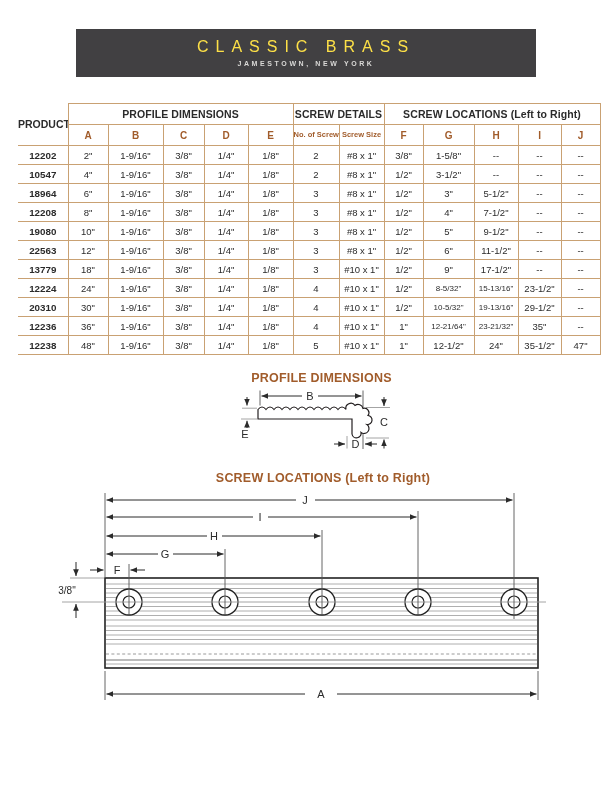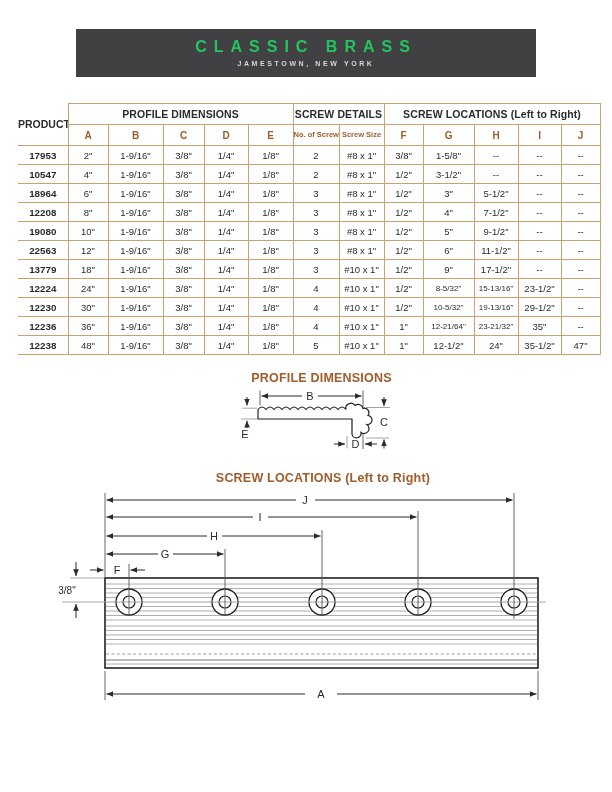--- a/index.html
+++ b/index.html
@@ -3,22 +3,22 @@
 <meta charset="utf-8">
 <style>
   html,body { margin:0; padding:0; background:#ffffff; }
   .page {
     position:relative; width:612px; height:792px; background:#ffffff;
     font-family:"Liberation Sans", sans-serif; overflow:hidden;
   }
   
   .brand-box { position:absolute; left:76px; top:29px; width:460px; height:48px;
     background:#414042; text-align:center; }
-  .brand-name { margin-top:9px; font-size:16px; letter-spacing:7px; color:#22c55e;
-    font-weight:700; white-space:nowrap; }
+  .brand-name { margin-top:9px; font-size:16px; letter-spacing:7px; color:#fde047;
+    font-weight:400; white-space:nowrap; }
   .brand-loc { margin-top:4px; font-size:7px; letter-spacing:2.6px; color:#d9d8d6;
     font-weight:bold; white-space:nowrap; }
   
   .spec-table { position:absolute; left:18px; top:103px; width:582px;
     border-collapse:collapse; table-layout:fixed; }
   .spec-table th, .spec-table td {
     border:1.6px solid #c9a173; padding:0; text-align:center; vertical-align:middle;
     color:#2b2b2b; overflow:hidden; white-space:nowrap; }
   .prod-h { border-top:none !important; border-left:none !important;
     font-size:10.5px; font-weight:bold; color:#a15c2b; line-height:1.2; }
@@ -80,21 +80,21 @@
         <th class="sm">Screw Size</th>
         <th>F</th>
         <th>G</th>
         <th>H</th>
         <th>I</th>
         <th>J</th>
       </tr>
     </thead>
     <tbody id="rows-body">
         <tr>
-          <td class="prod">17953</td>
+          <td class="prod">12202</td>
           <td>2"</td>
           <td>1-9/16"</td>
           <td>3/8"</td>
           <td>1/4"</td>
           <td>1/8"</td>
           <td>2</td>
           <td>#8 x 1"</td>
           <td>3/8"</td>
           <td>1-5/8"</td>
           <td>--</td>
@@ -200,21 +200,21 @@
           <td>1/8"</td>
           <td>4</td>
           <td>#10 x 1"</td>
           <td>1/2"</td>
           <td class="small">8-5/32"</td>
           <td class="small">15-13/16"</td>
           <td>23-1/2"</td>
           <td>--</td>
         </tr>
         <tr>
-          <td class="prod">12230</td>
+          <td class="prod">20310</td>
           <td>30"</td>
           <td>1-9/16"</td>
           <td>3/8"</td>
           <td>1/4"</td>
           <td>1/8"</td>
           <td>4</td>
           <td>#10 x 1"</td>
           <td>1/2"</td>
           <td class="small">10-5/32"</td>
           <td class="small">19-13/16"</td>

